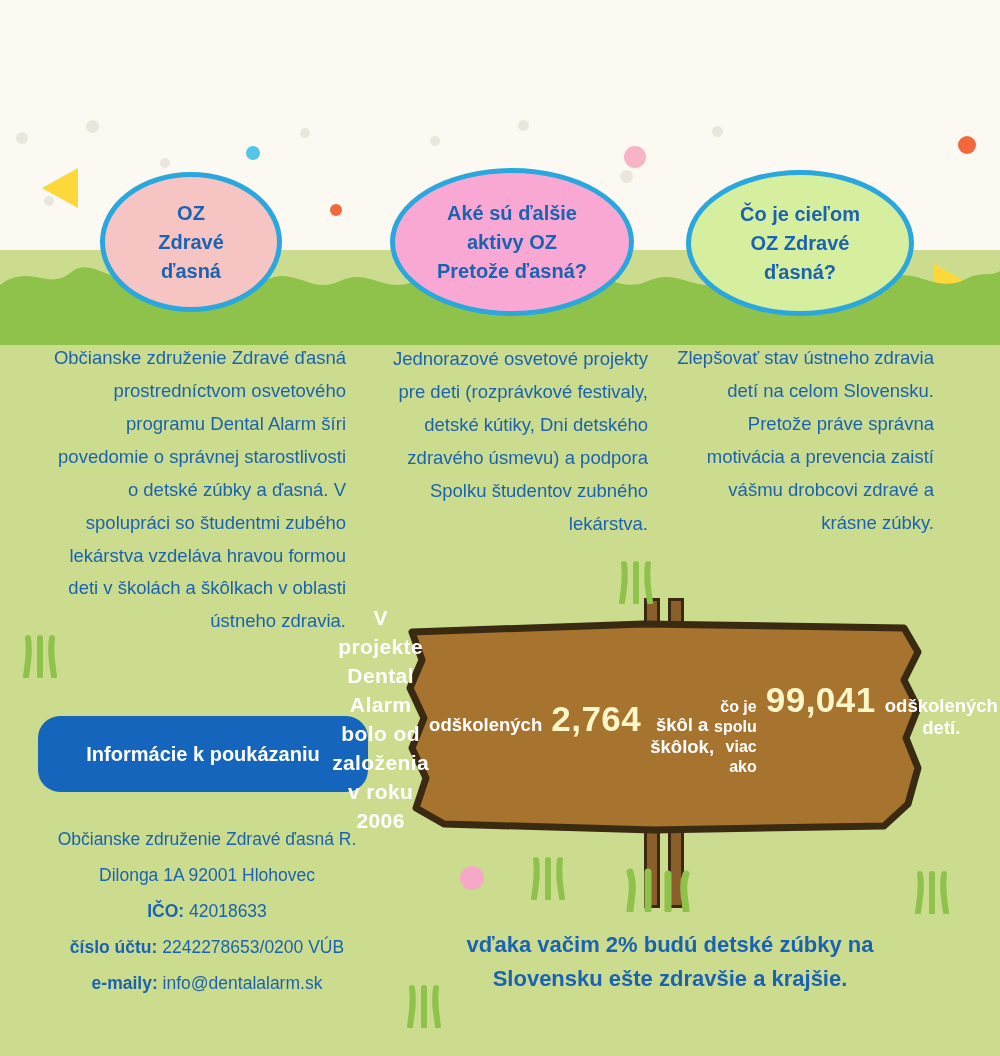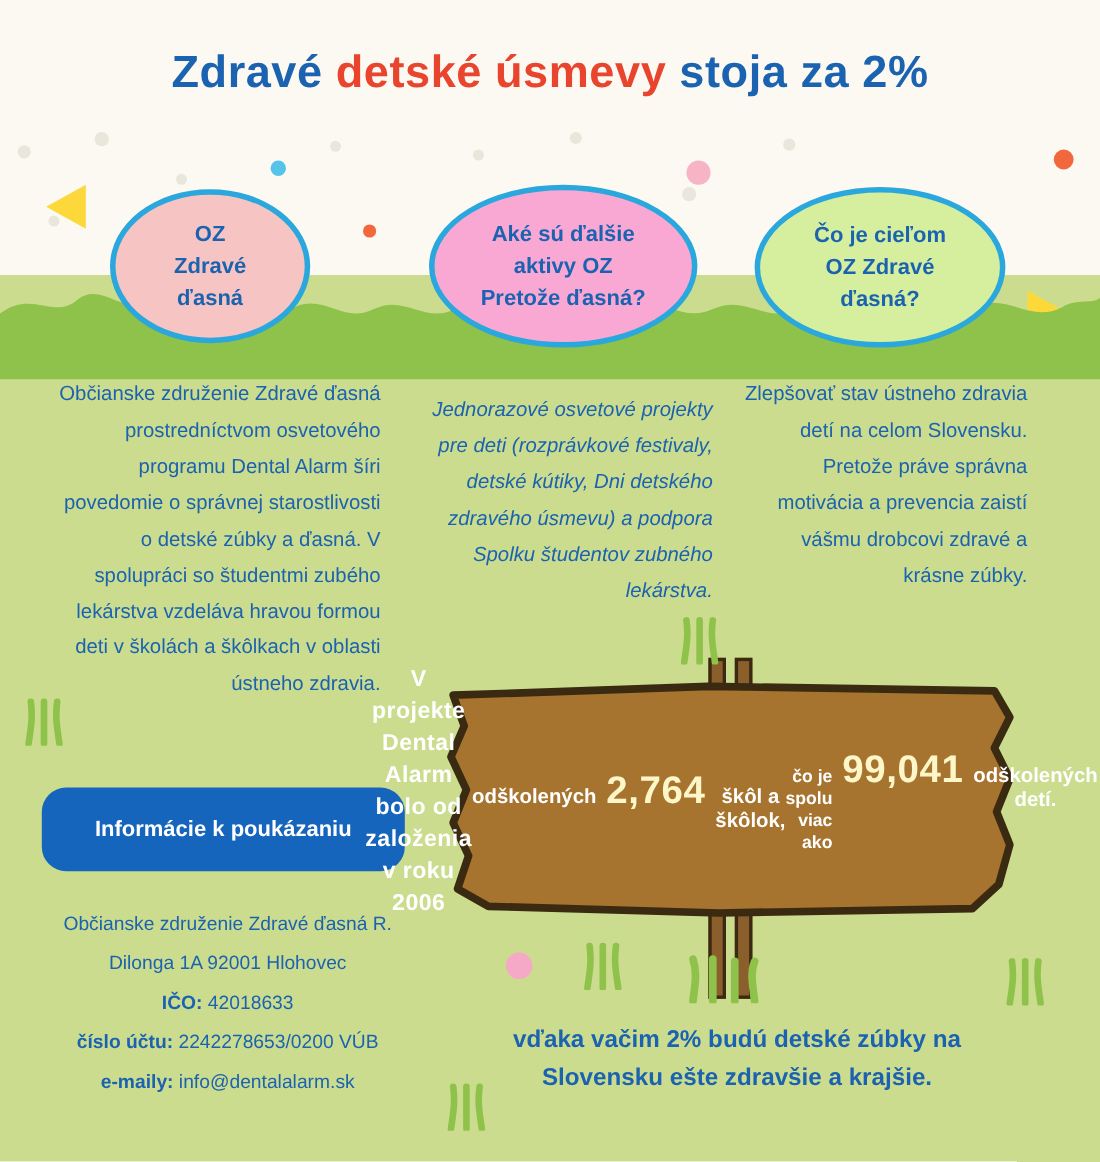--- a/index.html
+++ b/index.html
@@ -95,21 +95,21 @@
   
   .col {
     position: absolute;
     color: #1b63b0;
     font-size: 18.5px;
     line-height: 1.78;
     text-align: right;
     font-weight: normal;
   }
   #col-1 { left: 46px;  top: 342px; width: 300px; }
-  #col-2 { left: 378px; top: 356px; width: 270px; font-style: italic; }
+  #col-2 { left: 378px; top: 343px; width: 270px; }
   #col-3 { left: 672px; top: 342px; width: 262px; }
 
   
   .info-box {
     position: absolute;
     left: 38px; top: 716px;
     width: 330px; height: 76px;
     background: #1565bd;
     border-radius: 22px;
     color: #ffffff;
@@ -244,23 +244,20 @@
     <polygon points="2,2 2,42 38,22" fill="#fdd83a"></polygon>
   </svg>
 
   <svg class="grass-svg" viewBox="0 0 1000 130" preserveAspectRatio="none">
     <path fill="#8ec24a" d="M0,70 C30,48 48,76 70,58 C92,40 110,72 138,60 C160,50 176,74 200,62 C224,50 240,76 268,64
       C296,52 312,80 340,66 C368,52 386,80 414,66 C442,52 460,80 492,64 C524,48 540,78 570,64
       C600,50 618,80 648,66 C678,52 696,80 726,66 C756,52 774,80 806,64 C838,48 856,78 886,64
       C916,50 936,80 966,64 C980,56 992,62 1000,56 L1000,130 L0,130 Z"></path>
   </svg>
 
-  <div class="title">
-    <span class="t-blue">Zdravé </span><span class="t-red">detské úsmevy </span><span class="t-blue">stoja za 2%</span>
-  </div>
 
   <div class="bubble" id="bubble-1">
     <div>
       <span>OZ</span>
       <span>Zdravé</span>
       <span>ďasná</span>
     </div>
   </div>
 
   <div class="bubble" id="bubble-2">

